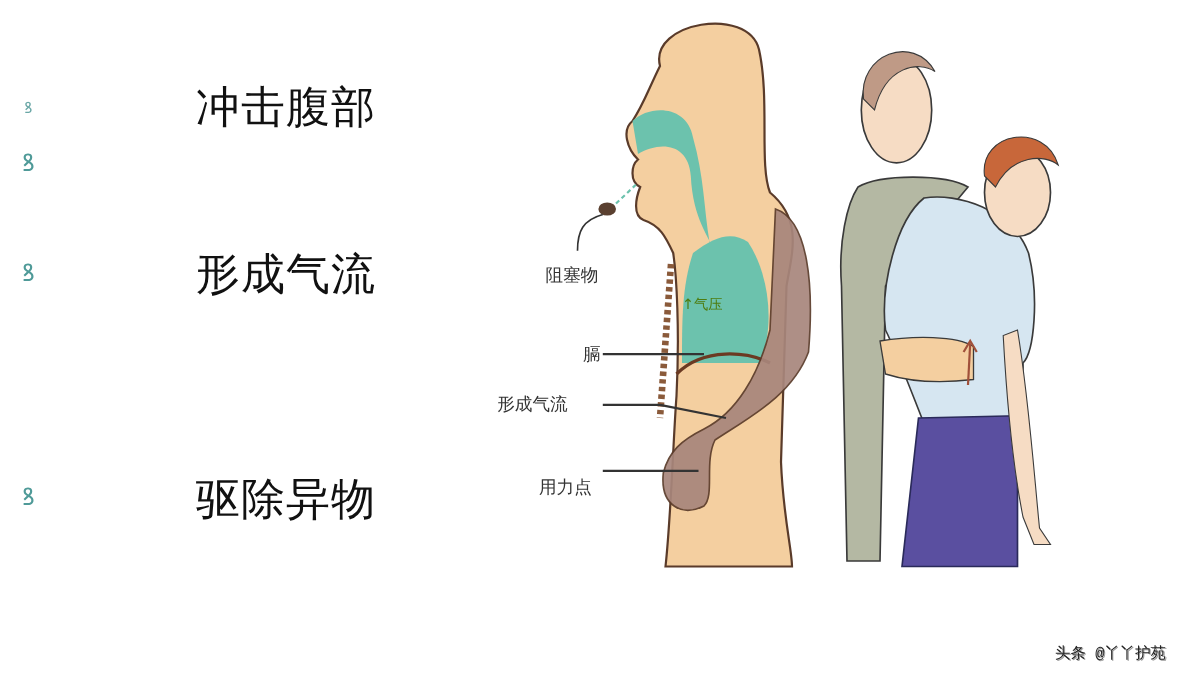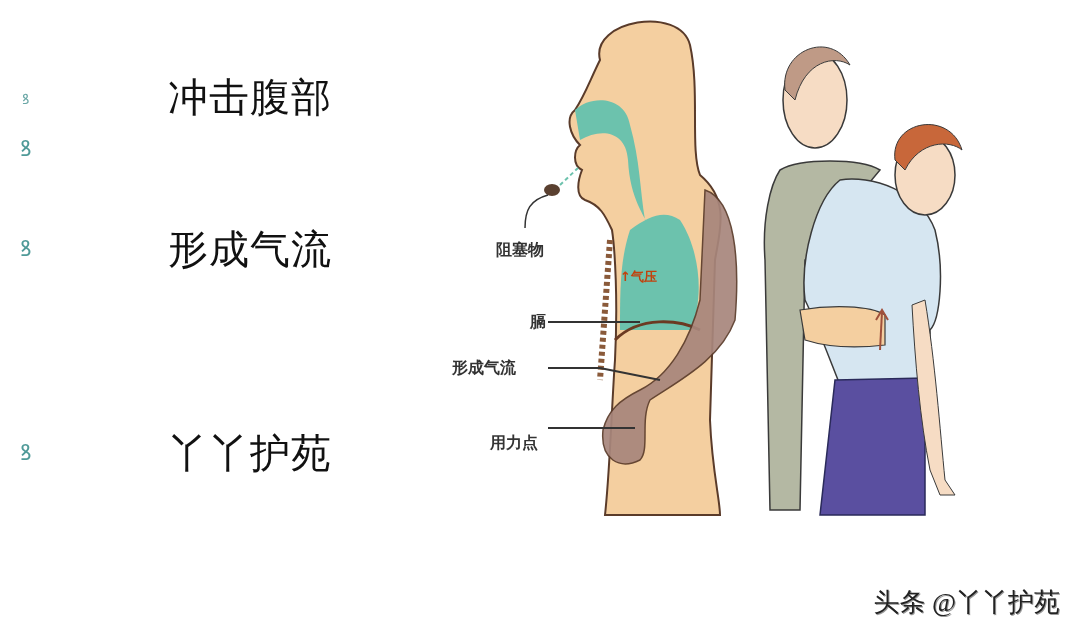--- a/index.html
+++ b/index.html
@@ -7,45 +7,45 @@
       width: 1080px; height: 631px; overflow: hidden;
       background: #ffffff; position: relative;
       font-family: "DejaVu Sans", sans-serif;
     }
     .bullet {
       position: absolute; left: 20px; color: #4f9a98;
       font-family: "DejaVu Serif", serif; font-size: 22px; line-height: 1;
     }
     .bullet.small { font-size: 14px; left: 22px; color: #6aa7a6; }
     .heading {
-      position: absolute; left: 168px; font-size: 40px; color: #111111;
+      position: absolute; left: 178px; font-size: 40px; color: #111111;
       font-family: "DejaVu Sans", sans-serif; letter-spacing: 1px;
     }
     .illus { position: absolute; left: 440px; top: 0; width: 640px; height: 540px; }
     .label {
-      position: absolute; font-size: 16px; font-weight: bold; color: #333333;
+      position: absolute; font-size: 16px; font-weight: normal; color: #333333;
       font-family: "DejaVu Sans", sans-serif; white-space: nowrap;
     }
     .watermark {
-      position: absolute; right: 20px; top: 585px; font-size: 26px;
-      color: #222222; font-family: Liberation Serif, serif;
+      position: absolute; right: 20px; top: 585px; font-size: 14px;
+      color: #222222; font-family: Liberation Mono, monospace;
       text-shadow: 1px 1px 0 #999, -1px 0 0 #fff;
     }
   </style>
 </head>
 <body>
 
 <div class="bullet small" style="top:92px">ꝸ</div>
 <div class="bullet" style="top:138px">ꝸ</div>
 <div class="bullet" style="top:238px">ꝸ</div>
 <div class="bullet" style="top:442px">ꝸ</div>
 
 <div class="heading" style="top:70px">冲击腹部</div>
 <div class="heading" style="top:222px">形成气流</div>
-<div class="heading" style="top:426px">丫丫护苑</div>
+<div class="heading" style="top:426px">驱除异物</div>
 
 <div class="illus">
   <svg width="640" height="540" viewBox="440 0 640 540" xmlns="http://www.w3.org/2000/svg">
 
     <path d="M600 60 C 590 20, 680 5, 690 45 C 700 90, 690 150, 700 175
              C 730 200, 720 230, 715 260 L 710 420 C 712 470, 720 500, 720 515
              L 605 515 C 610 470, 612 400, 615 360 C 618 300, 615 250, 612 230
              C 605 215, 600 205, 585 200 C 575 196, 578 180, 582 170
              C 572 165, 574 150, 580 145 C 570 135, 565 118, 575 110
              C 585 95, 590 80, 600 60 Z" fill="#f4cfa0" stroke="#5a3b2a" stroke-width="2"></path>
@@ -84,19 +84,19 @@
     <path d="M895 160 C 890 120, 950 110, 962 150 C 950 140, 920 140, 905 170 Z" fill="#c8673a" stroke="#3a3a3a" stroke-width="1"></path>
 
     <path d="M925 300 C 935 360, 940 430, 945 480 L 955 495 L 940 495 L 930 470 C 920 420, 915 360, 912 305 Z" fill="#f6dcc4" stroke="#3a3a3a" stroke-width="1"></path>
 
     <path d="M800 310 C 830 305, 870 305, 885 315 L 885 345 C 860 348, 830 348, 805 340 Z" fill="#f4cfa0" stroke="#3a3a3a" stroke-width="1.2"></path>
     <path d="M880 350 L 882 312" stroke="#a0503a" stroke-width="2"></path>
     <path d="M876 320 L 882 310 L 888 320" fill="none" stroke="#a0503a" stroke-width="2"></path>
   </svg>
 
   <div class="label" style="left:56px; top:240px">阻塞物</div>
-  <div class="label" style="left:180px; top:268px; font-size:13px; color:#c2410c">↑气压</div>
+  <div class="label" style="left:180px; top:268px; font-size:13px; color:#4d7c0f">↑气压</div>
   <div class="label" style="left:90px; top:312px">膈</div>
   <div class="label" style="left:12px; top:358px">形成气流</div>
   <div class="label" style="left:50px; top:433px">用力点</div>
 </div>
 
 <div class="watermark">头条 @丫丫护苑</div>
 
 </body></html>

